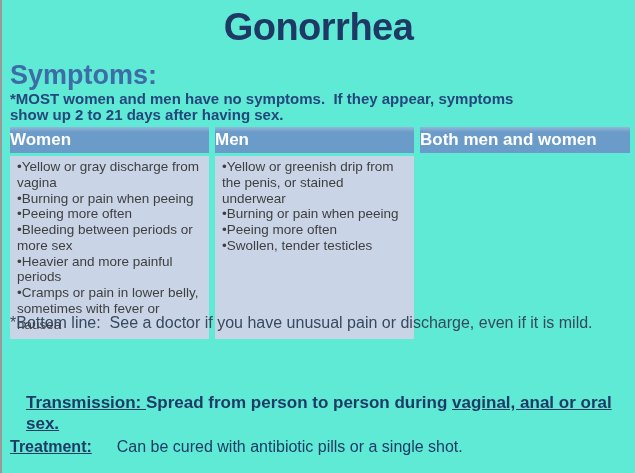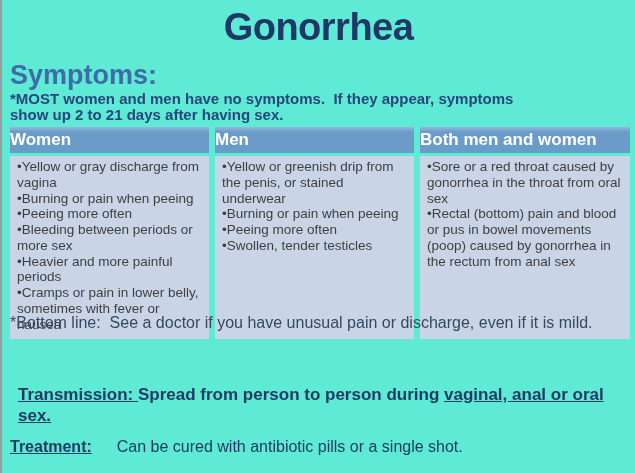--- a/index.html
+++ b/index.html
@@ -52,21 +52,21 @@
     font-size:13.5px;line-height:1.17;
     box-sizing:border-box;
   }
   .bottomline{
     position:absolute;top:313px;left:8px;width:614px;margin:0;
     font-size:16px;line-height:1.25;
     color:var(--bottomline-text);
     white-space:pre-wrap;
   }
   .transmission{
-    position:absolute;top:376px;left:8px;width:600px;margin:8px;
+    position:absolute;top:376px;left:8px;width:600px;margin:16px;
     font-size:17px;font-weight:bold;line-height:1.25;
     color:var(--accent-navy);
   }
   .treatment{
     position:absolute;top:438px;left:8px;width:620px;margin:0;
     font-size:16px;
     color:var(--accent-navy);
   }
   .u{text-decoration:underline;}
   .treatment-label{font-weight:bold;}
@@ -94,24 +94,20 @@
         <li>•Bleeding between periods or more sex</li>
         <li>•Heavier and more painful periods</li>
         <li>•Cramps or pain in lower belly, sometimes with fever or nausea</li>
       </ul>
     <ul class="td">
         <li>•Yellow or greenish drip from the penis, or stained underwear</li>
         <li>•Burning or pain when peeing</li>
         <li>•Peeing more often</li>
         <li>•Swollen, tender testicles</li>
       </ul>
-    <ul class="td">
-        <li>•Sore or a red throat caused by gonorrhea in the throat from oral sex</li>
-        <li>•Rectal (bottom) pain and blood or pus in bowel movements (poop) caused by gonorrhea in the rectum from anal sex</li>
-      </ul>
   </div>
 
   <p class="bottomline">*Bottom line:  See a doctor if you have unusual pain or discharge, even if it is mild.</p>
 
   <p class="transmission"><span class="u">Transmission: </span><span>Spread from person to person during </span><span class="u">vaginal, anal or oral sex.</span></p>
 
   <p class="treatment"><span class="u treatment-label">Treatment:</span><span class="treatment-body">Can be cured with antibiotic pills or a single shot.</span></p>
 
 </div>
 

